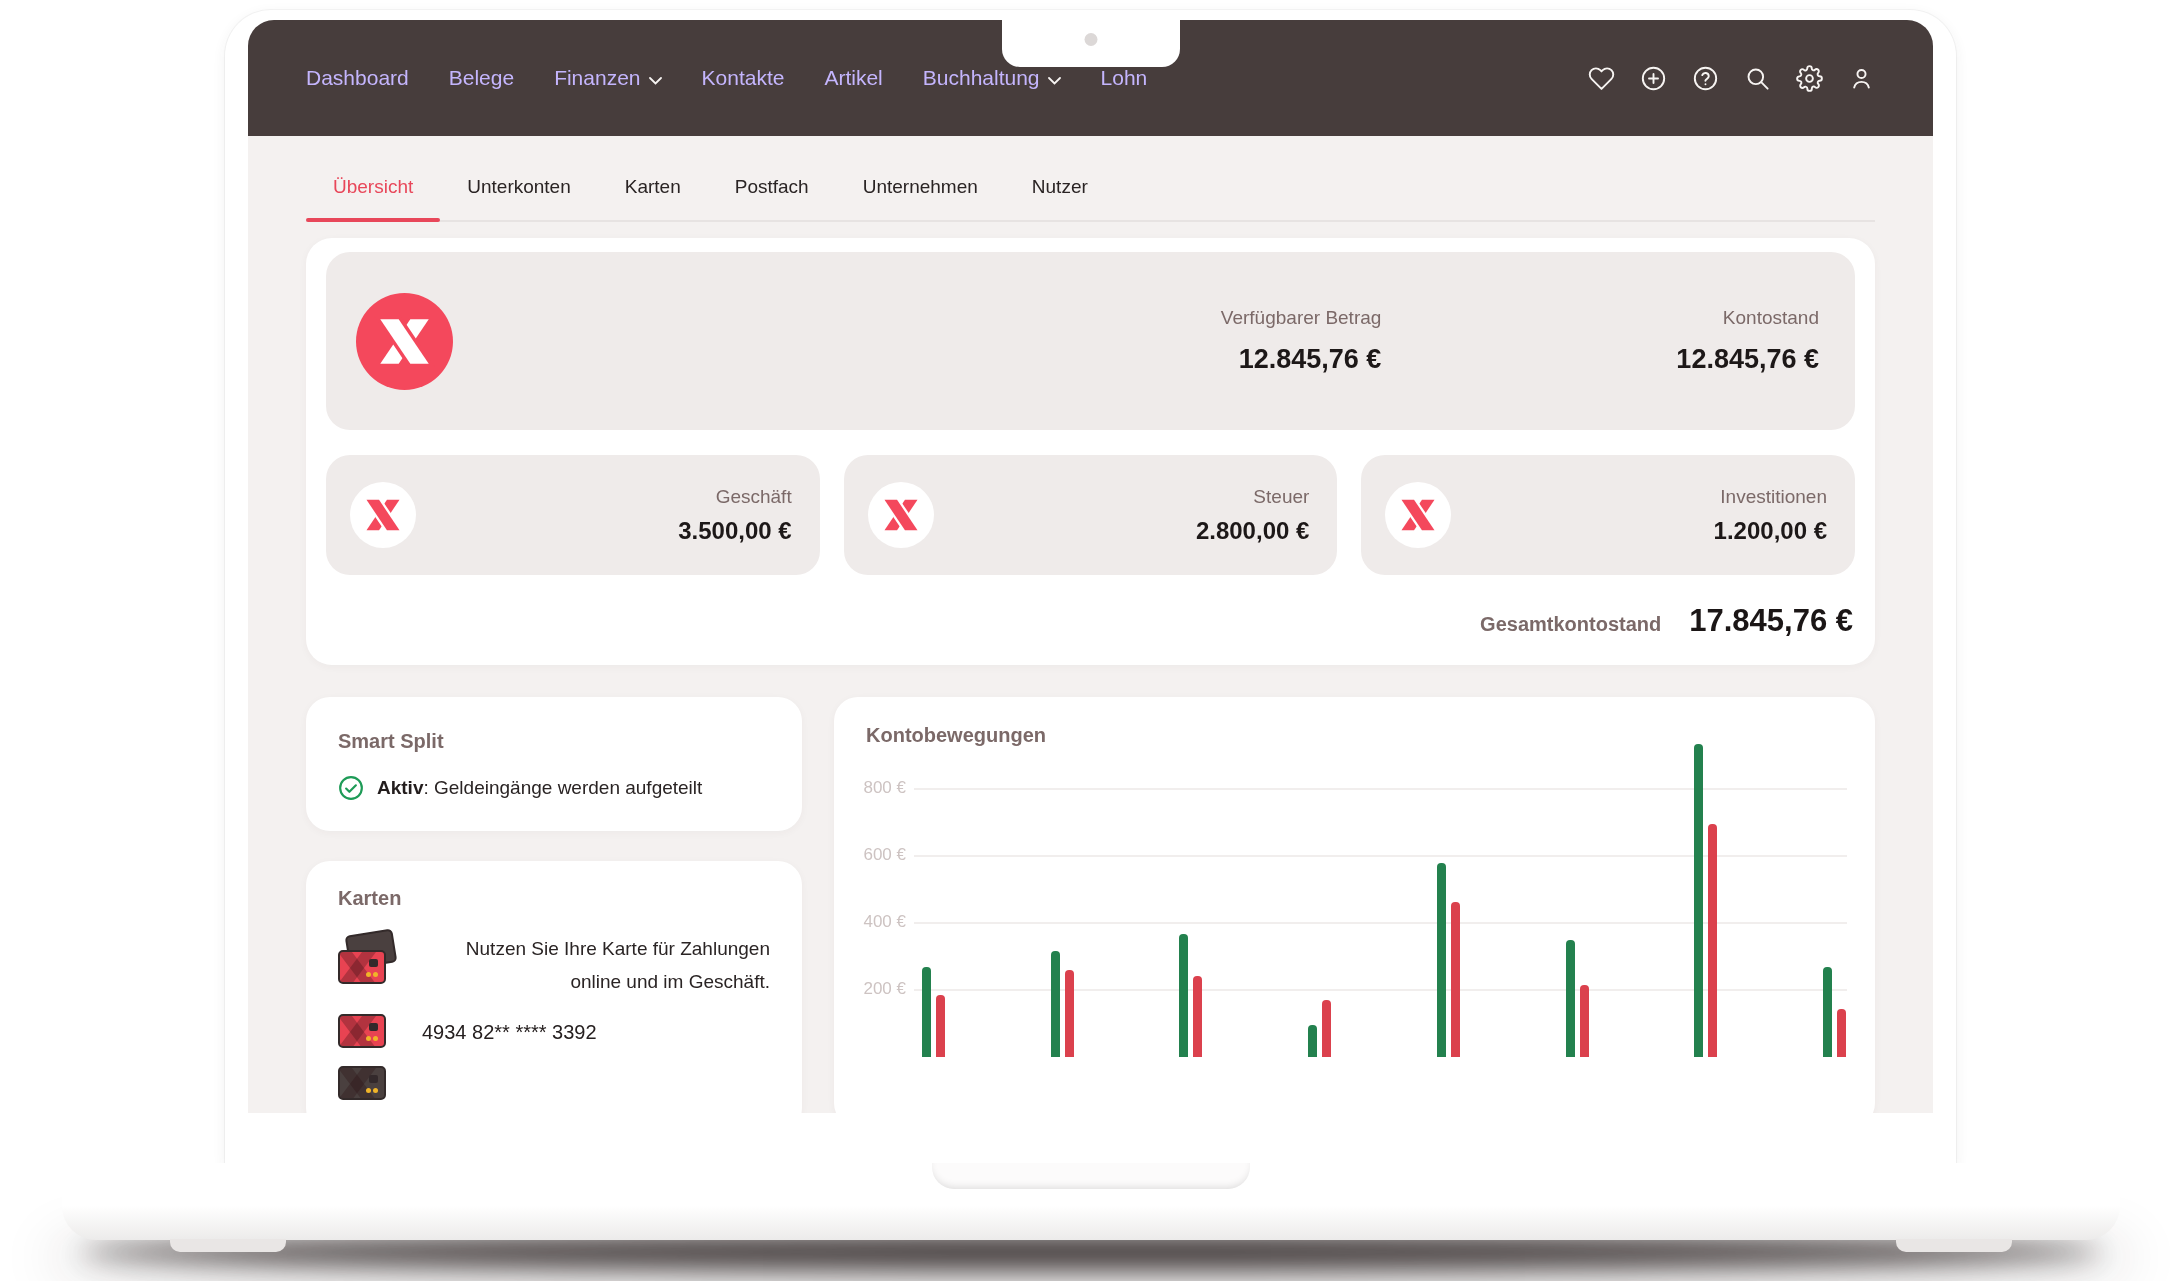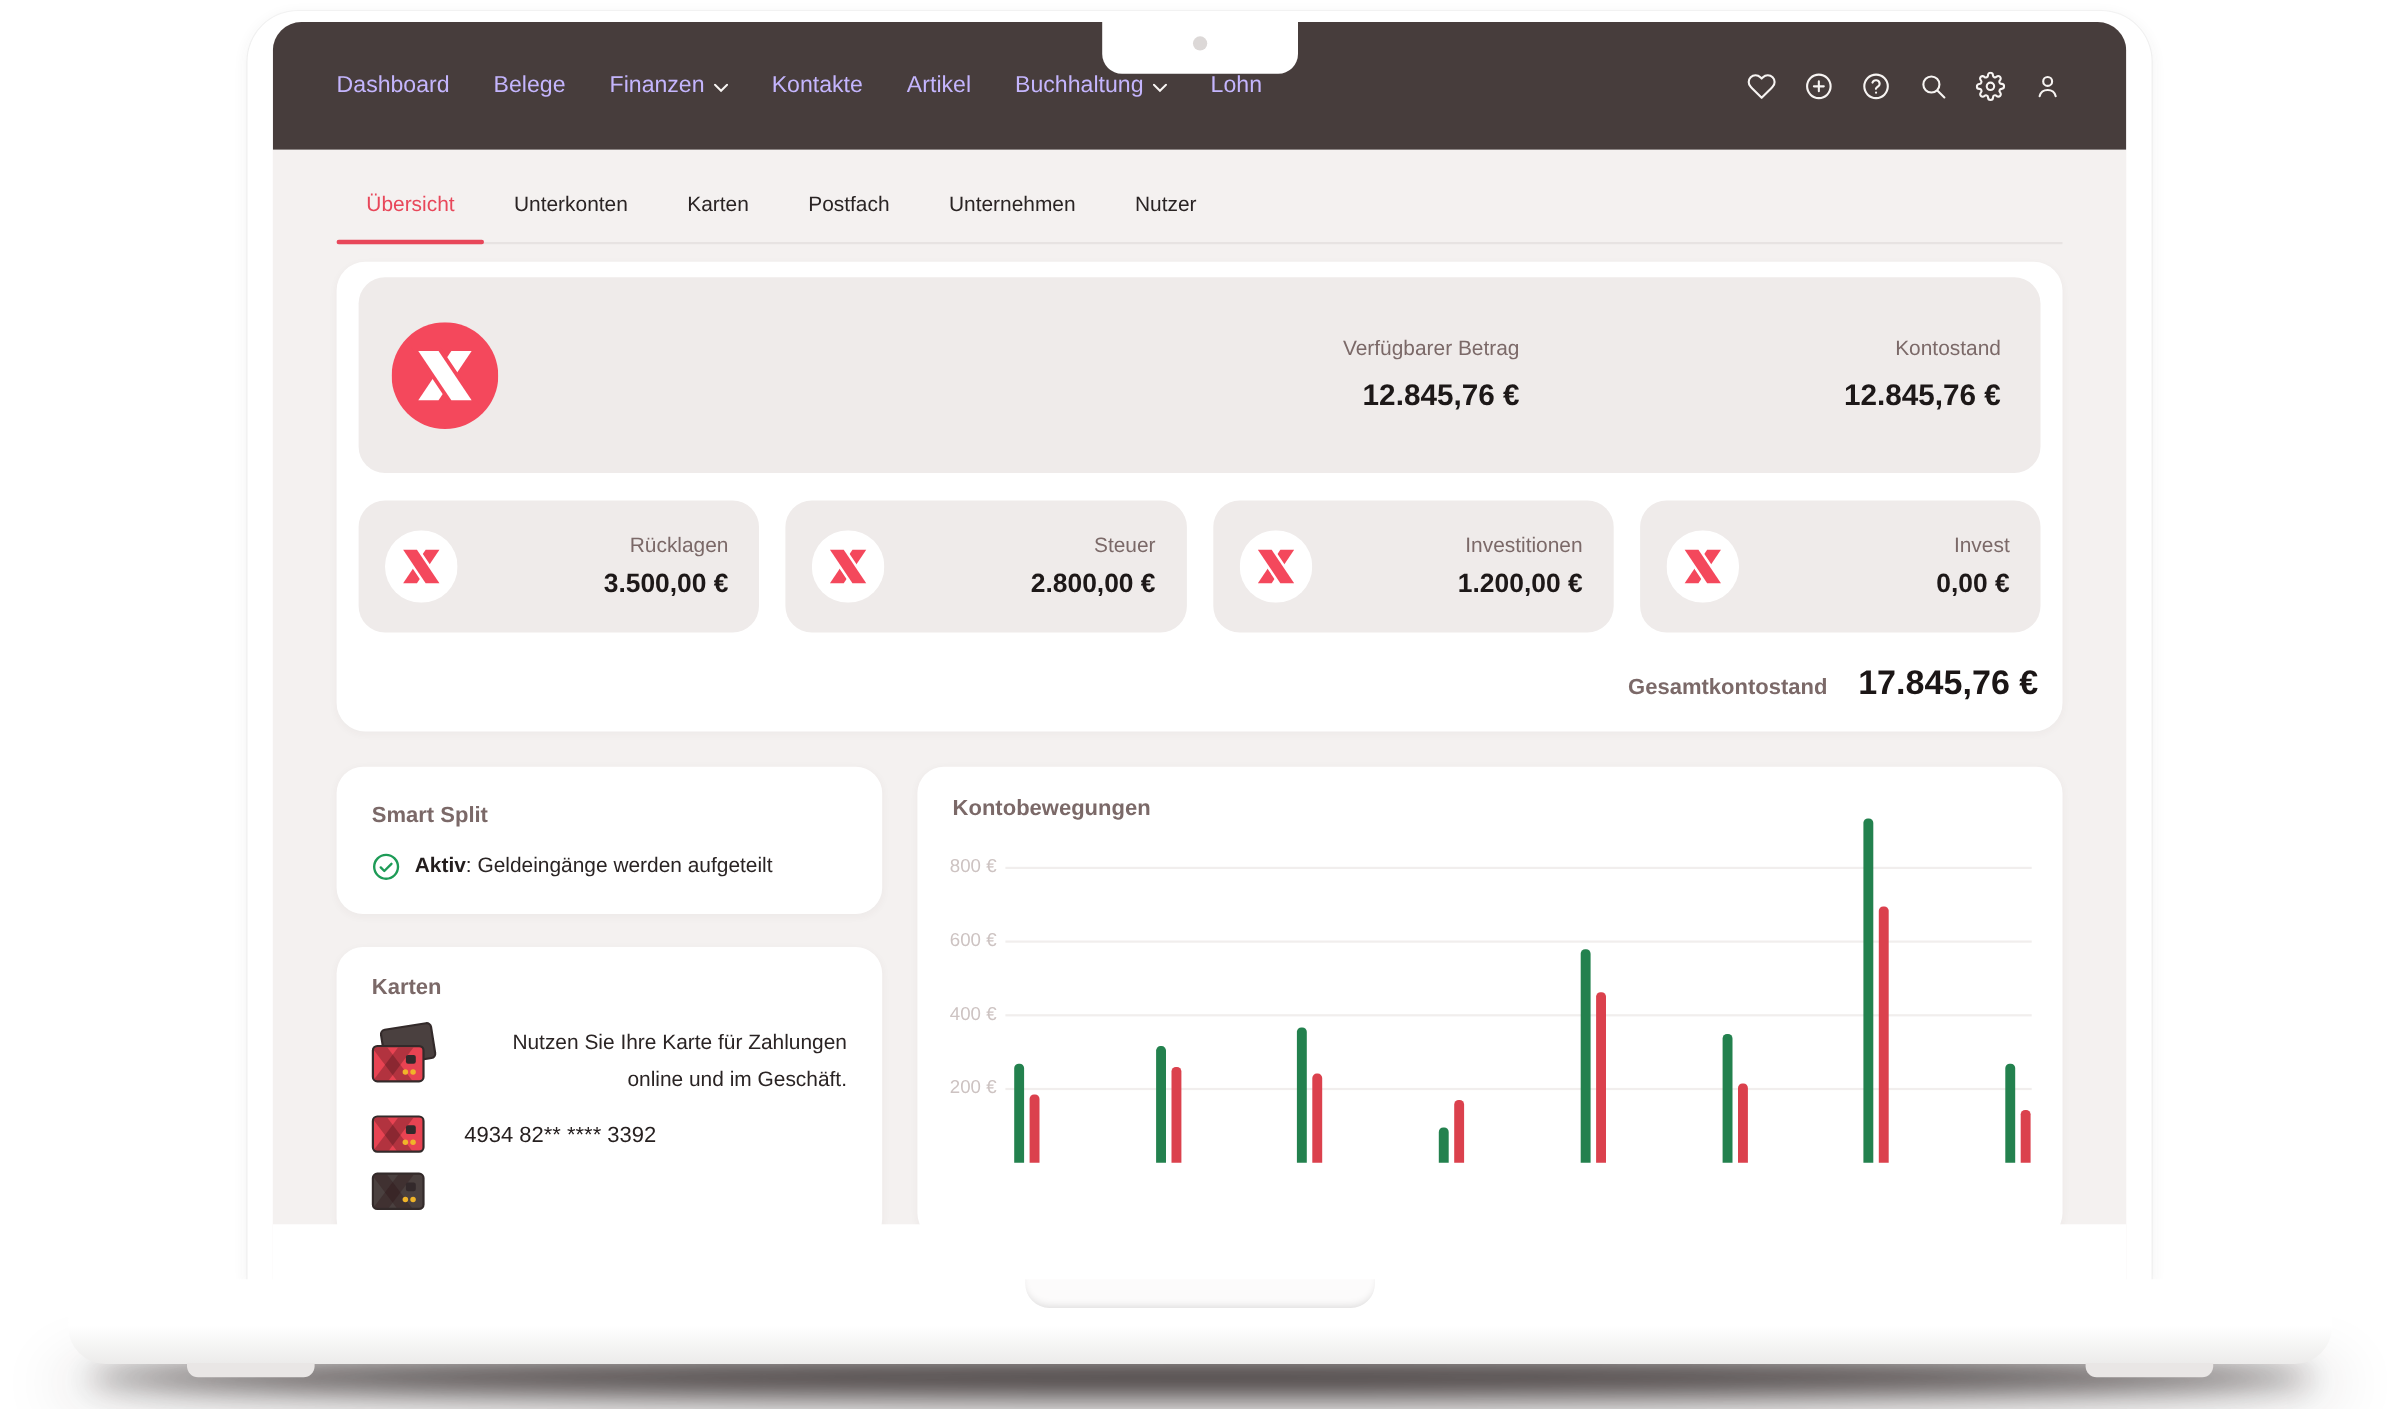--- a/index.html
+++ b/index.html
@@ -203,21 +203,21 @@
           </div>
 
           <div class="subcards">
             <div class="subcard">
               <svg class="x-logo" width="66" height="66" viewBox="0 0 100 100">
                   <circle cx="50" cy="50" r="50" fill="#ffffff"></circle>
                   <polygon points="56,27 75,27 44,73 25,73" fill="#F4485C"></polygon>
                   <polygon points="25,27 44,27 75,73 56,73" fill="#F4485C" stroke="#ffffff" stroke-width="7" paint-order="stroke"></polygon>
                 </svg>
               <div class="sub-right">
-                  <div class="sub-name">Rücklagen</div>
+                  <div class="sub-name">Geschäft</div>
                   <div class="sub-amount">3.500,00 €</div>
                 </div>
             </div>
             <div class="subcard">
               <svg class="x-logo" width="66" height="66" viewBox="0 0 100 100">
                   <circle cx="50" cy="50" r="50" fill="#ffffff"></circle>
                   <polygon points="56,27 75,27 44,73 25,73" fill="#F4485C"></polygon>
                   <polygon points="25,27 44,27 75,73 56,73" fill="#F4485C" stroke="#ffffff" stroke-width="7" paint-order="stroke"></polygon>
                 </svg>
               <div class="sub-right">
@@ -227,31 +227,20 @@
             </div>
             <div class="subcard">
               <svg class="x-logo" width="66" height="66" viewBox="0 0 100 100">
                   <circle cx="50" cy="50" r="50" fill="#ffffff"></circle>
                   <polygon points="56,27 75,27 44,73 25,73" fill="#F4485C"></polygon>
                   <polygon points="25,27 44,27 75,73 56,73" fill="#F4485C" stroke="#ffffff" stroke-width="7" paint-order="stroke"></polygon>
                 </svg>
               <div class="sub-right">
                   <div class="sub-name">Investitionen</div>
                   <div class="sub-amount">1.200,00 €</div>
-                </div>
-            </div>
-            <div class="subcard">
-              <svg class="x-logo" width="66" height="66" viewBox="0 0 100 100">
-                  <circle cx="50" cy="50" r="50" fill="#ffffff"></circle>
-                  <polygon points="56,27 75,27 44,73 25,73" fill="#F4485C"></polygon>
-                  <polygon points="25,27 44,27 75,73 56,73" fill="#F4485C" stroke="#ffffff" stroke-width="7" paint-order="stroke"></polygon>
-                </svg>
-              <div class="sub-right">
-                  <div class="sub-name">Invest</div>
-                  <div class="sub-amount">0,00 €</div>
                 </div>
             </div>
           </div>
 
           <div class="total-row">
             <span class="total-label">Gesamtkontostand</span>
             <span class="total-value">17.845,76 €</span>
           </div>
         </div>
 

